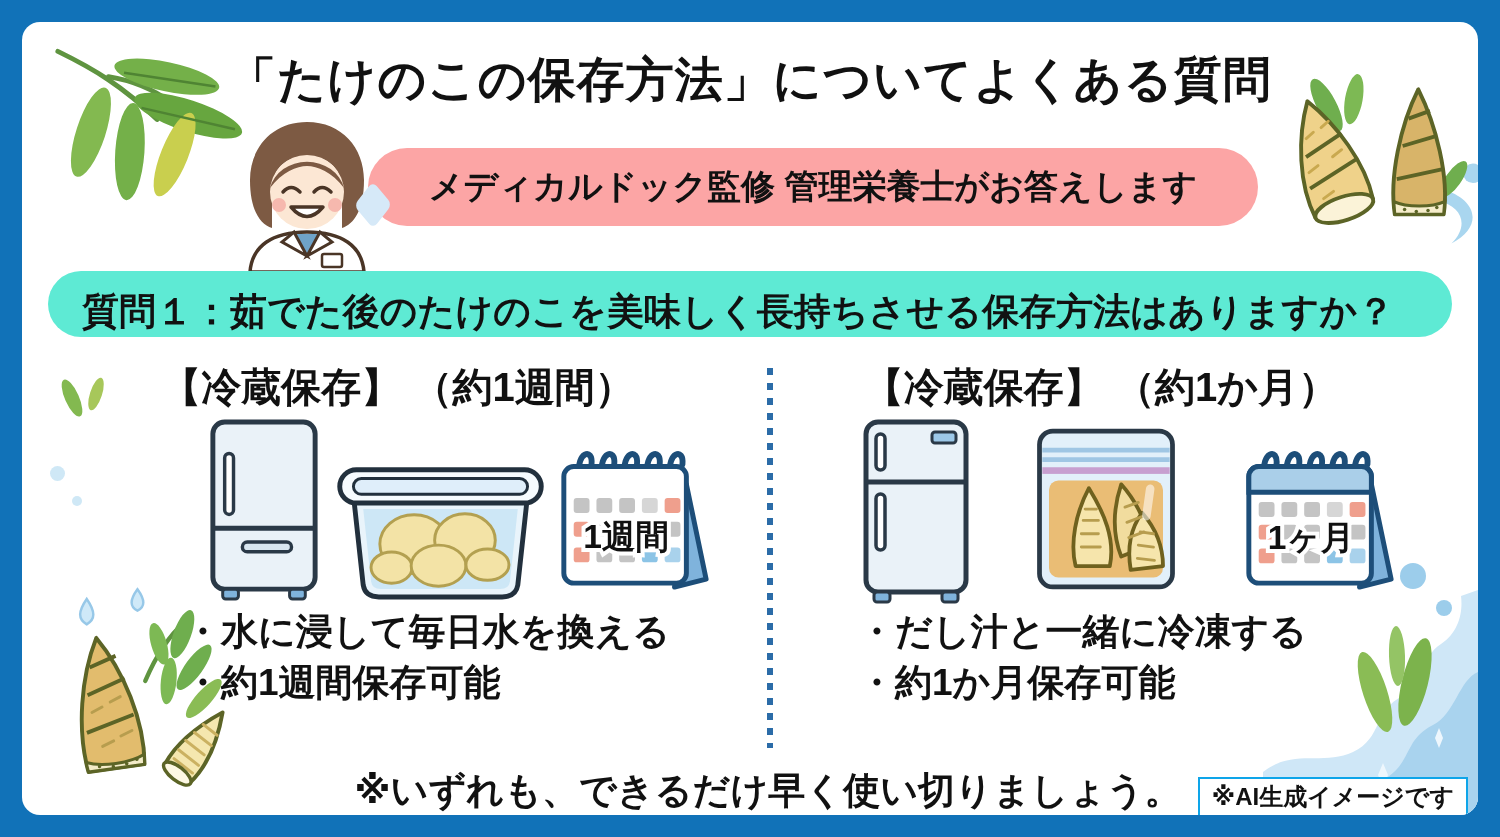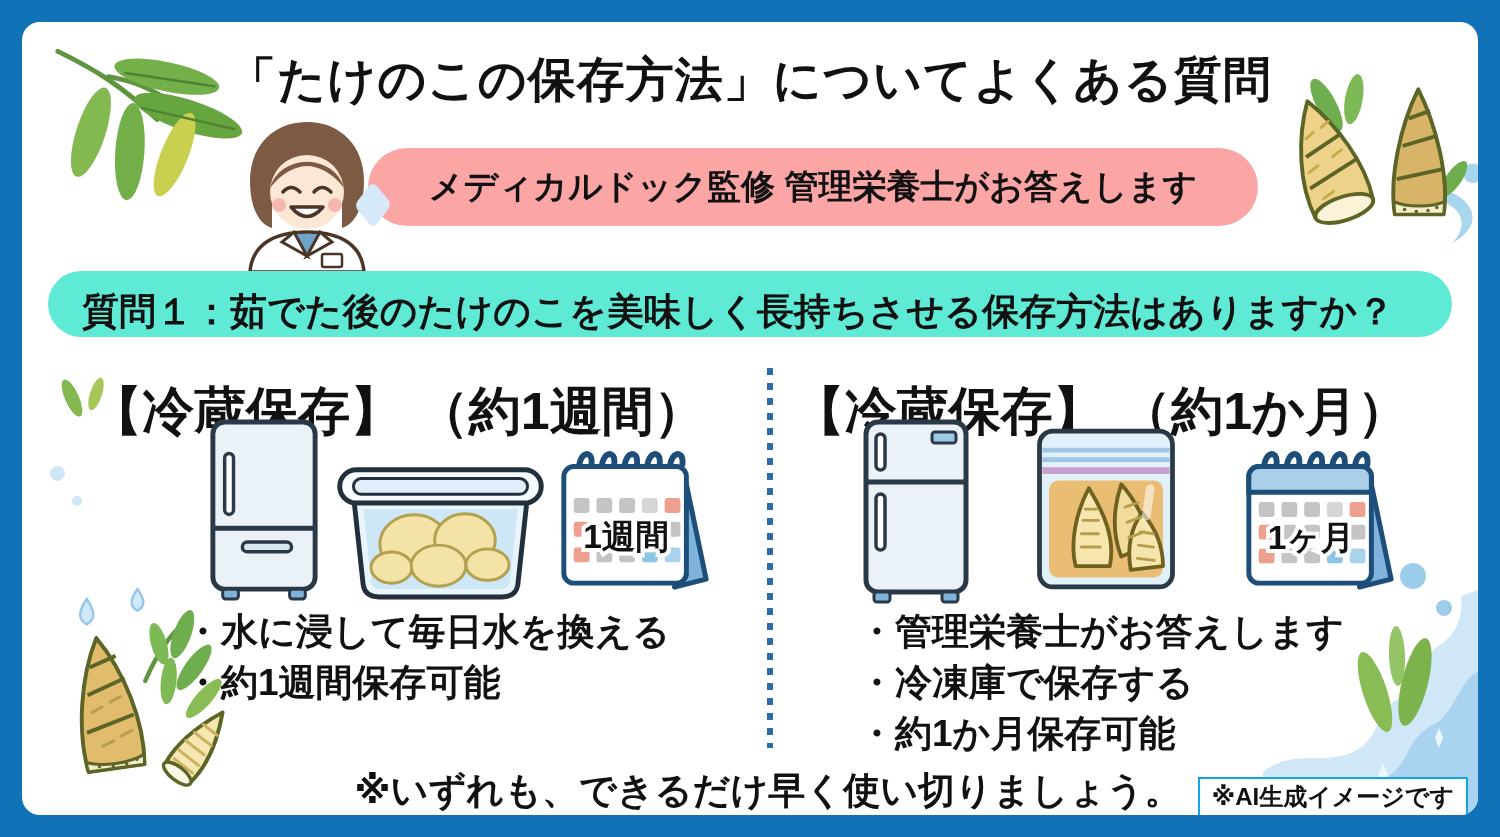--- a/index.html
+++ b/index.html
@@ -30,21 +30,21 @@
     position:absolute; left:-10px; bottom:6px; width:30px; height:30px;
     background:#d6e9f8; border-radius:6px; transform:rotate(50deg) skew(12deg);
   }
   .question-banner {
     left:26px; top:249px; width:1404px; height:66px;
     background:#5eead4; border-radius:33px;
     display:flex; align-items:flex-end; padding-left:34px;
     font-size:37px; font-weight:800; white-space:nowrap;
   }
   .col-heading {
-    top:355px; text-align:center; font-size:52px; font-weight:800; white-space:nowrap;
+    top:338px; text-align:center; font-size:40px; font-weight:800; white-space:nowrap;
   }
   .col-heading.left  { left:26px;  width:700px; }
   .col-heading.right { left:726px; width:706px; }
   .divider {
     left:745px; top:346px; width:6px; height:380px;
     background:repeating-linear-gradient(180deg,#2b6ca8 0 7px,transparent 7px 15px);
   }
   .bullets { list-style:none; font-size:37px; font-weight:800; line-height:51px; white-space:nowrap; }
   .bullets.left  { left:162px; top:584px; }
   .bullets.right { left:836px; top:584px; }
@@ -253,22 +253,21 @@
         <rect x="116" y="127" width="16" height="15" rx="3" fill="#a9d2ec"></rect>
     </g>
     <text x="77" y="128" font-size="34" font-weight="bold" text-anchor="middle" fill="#111" stroke="#ffffff" stroke-width="8" paint-order="stroke">1ヶ月</text>
   </svg>
 
   <ul class="abs bullets left">
     <li>・水に浸して毎日水を換える</li>
     <li>・約1週間保存可能</li>
   </ul>
   <ul class="abs bullets right">
-    <li>・管理栄養士がお答えします</li>
-    <li>・冷凍庫で保存する</li>
+    <li>・だし汁と一緒に冷凍する</li>
     <li>・約1か月保存可能</li>
   </ul>
 
   <svg class="abs deco" style="left:14px;top:560px" width="200" height="232" viewBox="0 0 205 235">
     <path d="M52 16 c9 13 9 21 0 26 c-9 -5 -9 -13 0 -26 z" fill="#cfe9f8" stroke="#97c8e8" stroke-width="2.5"></path>
     <path d="M104 6 c8 11 8 18 0 22 c-8 -4 -8 -11 0 -22 z" fill="#cfe9f8" stroke="#97c8e8" stroke-width="2.5"></path>
     <path d="M112 100 C124 72 136 54 152 40" stroke="#5f9440" stroke-width="4.5" fill="none" stroke-linecap="round"></path>
     <ellipse cx="150" cy="52" rx="9" ry="26" fill="#6fae4e" transform="rotate(20 150 52)"></ellipse>
     <ellipse cx="126" cy="62" rx="8" ry="22" fill="#7db954" transform="rotate(-16 126 62)"></ellipse>
     <ellipse cx="162" cy="86" rx="9" ry="28" fill="#6fae4e" transform="rotate(36 162 86)"></ellipse>

